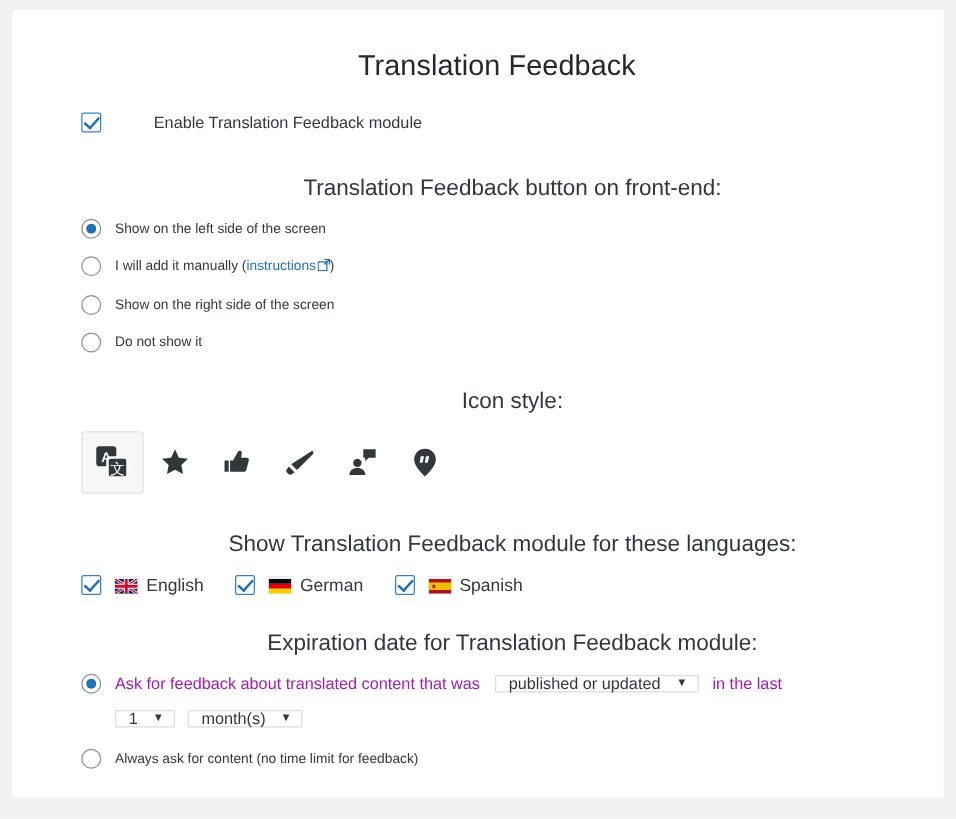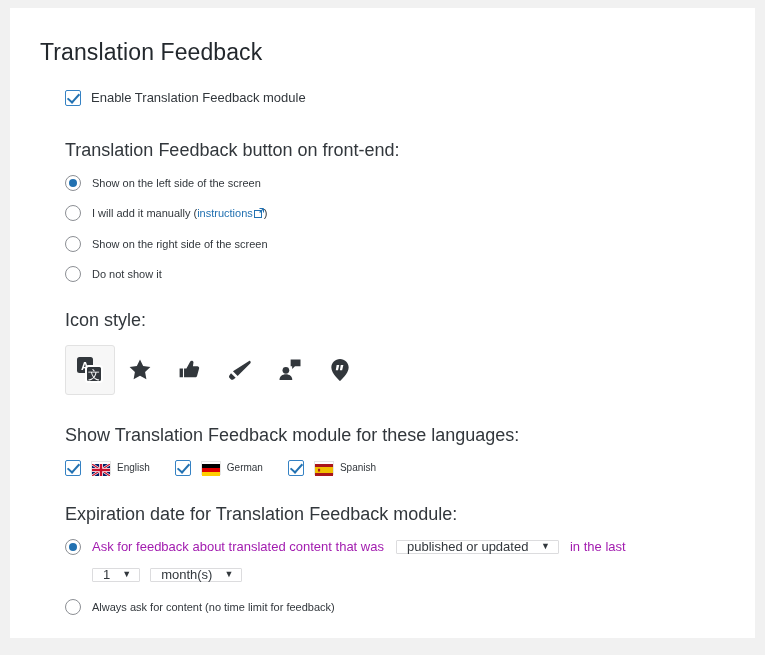--- a/index.html
+++ b/index.html
@@ -15,34 +15,36 @@
   }
   .card {
     position: absolute;
     left: 10px;
     top: 8px;
     width: 745px;
     height: 630px;
     background: #ffffff;
     box-sizing: border-box;
     overflow: hidden;
+    text-align: center;
   }
   .inner {
     padding: 30px 0 0 30px;
   }
   h1.page-title {
     font-size: 23px;
     font-weight: 400;
     color: #23282d;
     margin: 0 0 22px 0;
     line-height: 1.3;
     letter-spacing: 0.1px;
   }
   .indent {
     margin-left: 25px;
+    gap: 32px;
   }
 
   
   .row {
     display: flex;
     align-items: center;
   }
   .section-label {
     font-size: 18px;
     font-weight: normal;
@@ -167,21 +169,21 @@
   }
   .flag {
     width: 20px;
     height: 14px;
     margin-left: 10px;
     display: block;
     border: 1px solid rgba(0,0,0,0.10);
     box-sizing: border-box;
   }
   .lang-name {
-    font-size: 10px;
+    font-size: 14px;
     color: #32373c;
     margin-left: 6px;
     line-height: 14px;
   }
 
   
   .select {
     display: inline-flex;
     align-items: center;
     justify-content: space-between;

